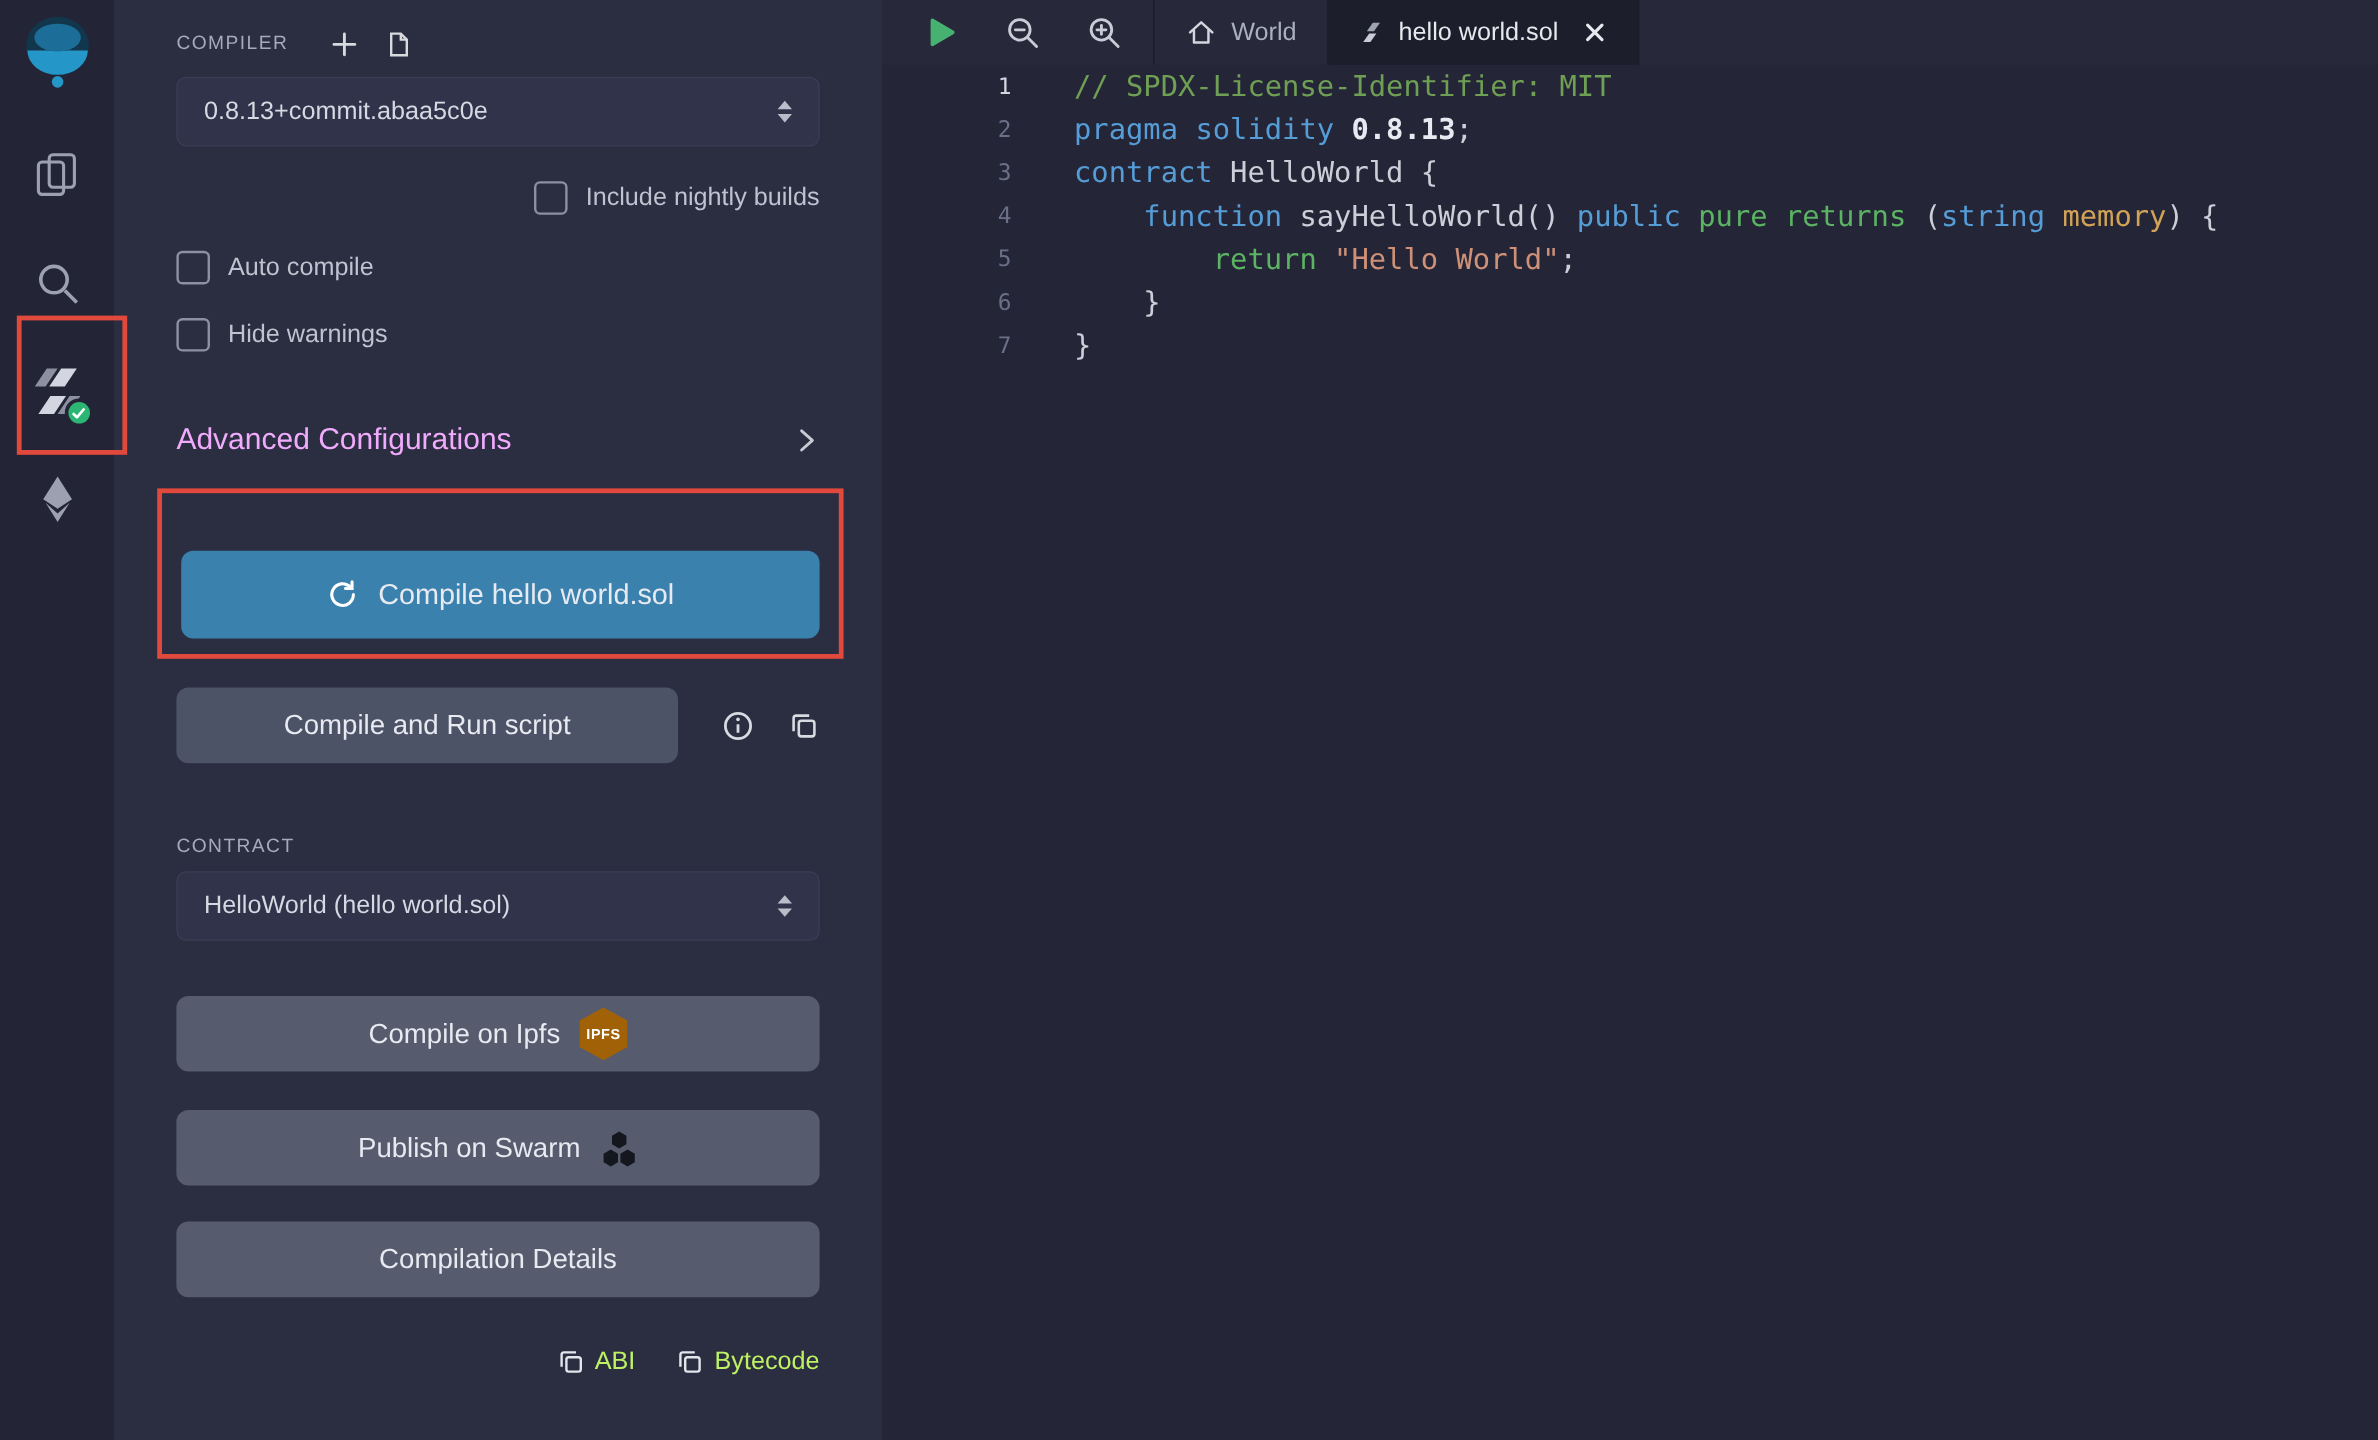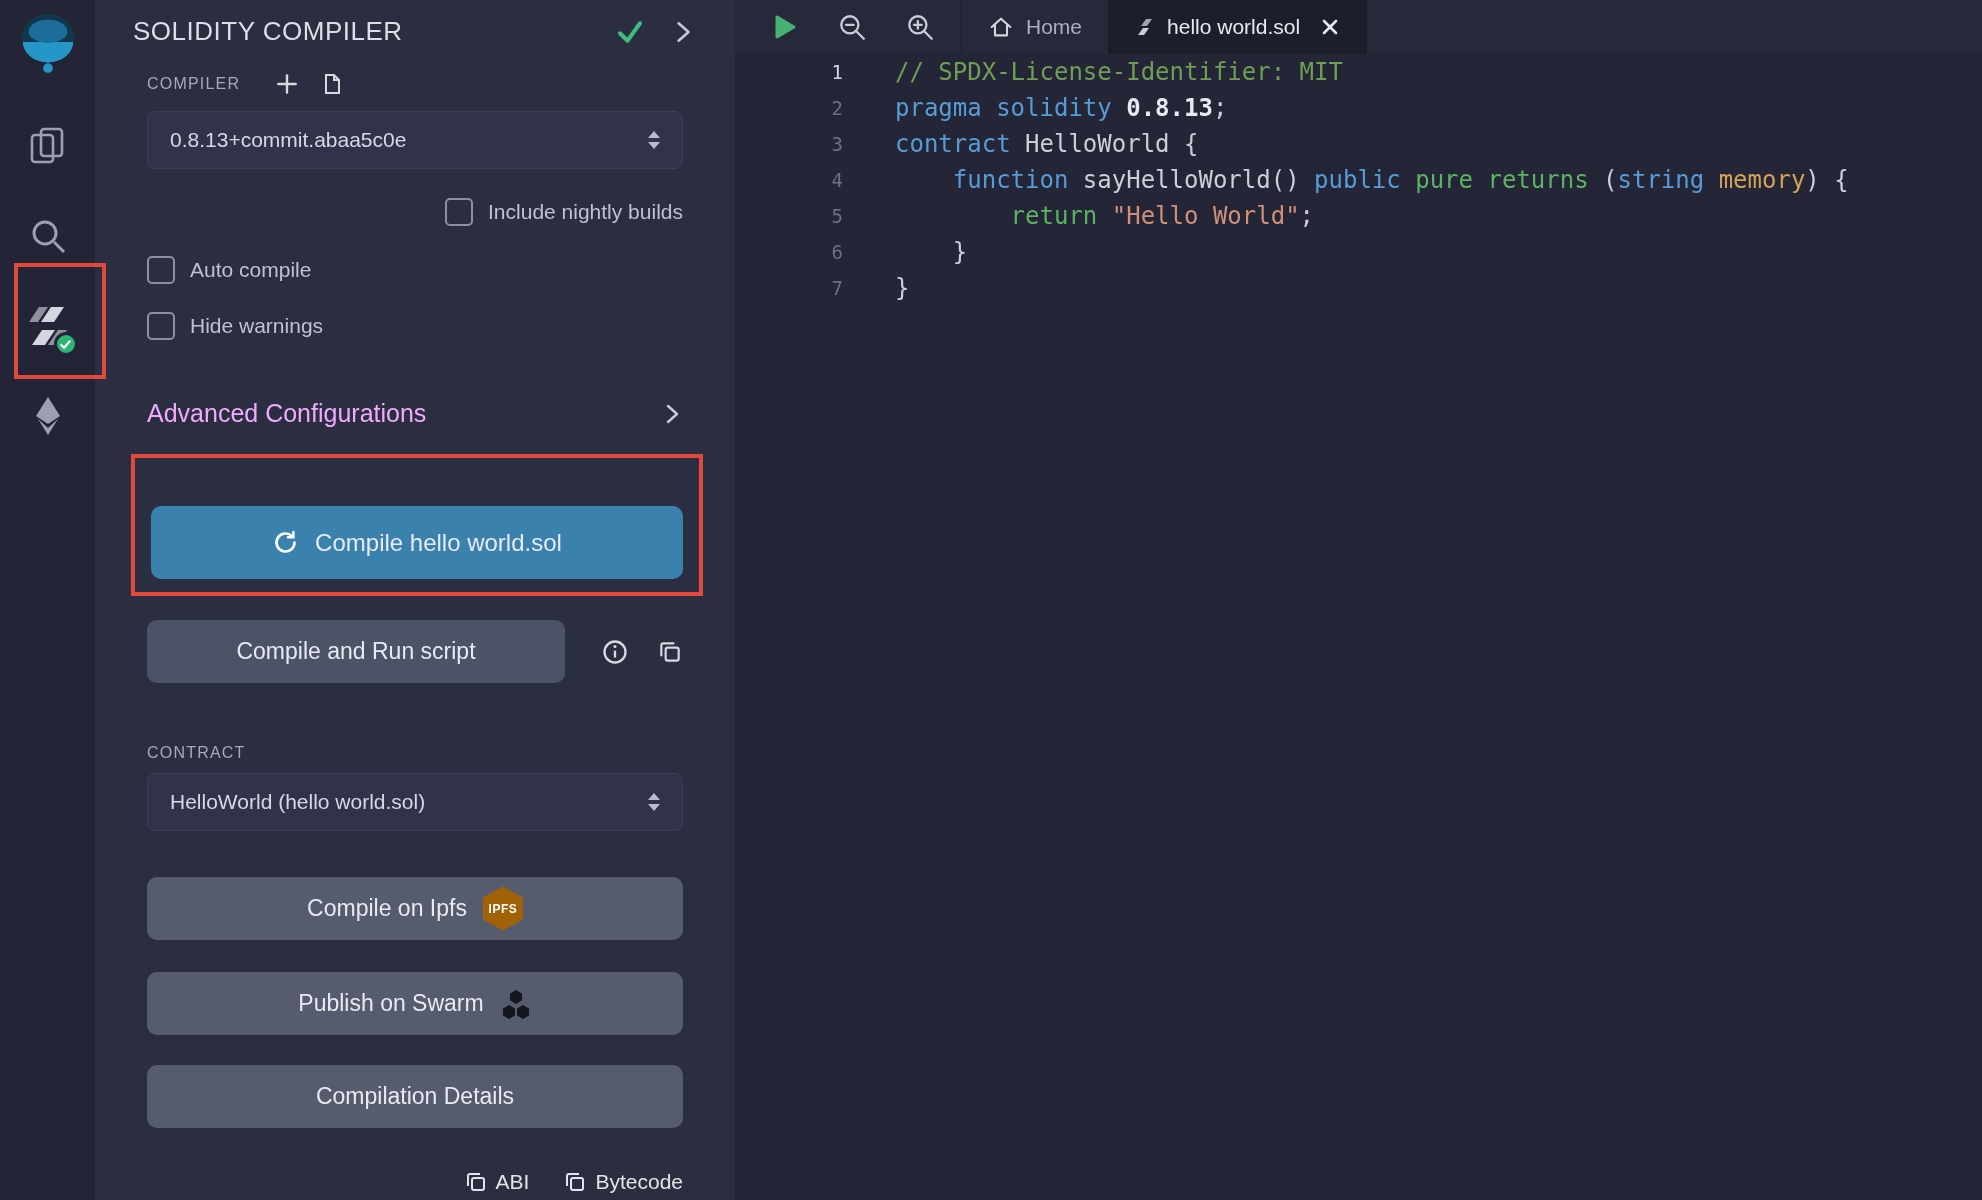--- a/index.html
+++ b/index.html
@@ -66,21 +66,21 @@
 
   .contract-label { margin-top:60px; height:20px; display:flex; align-items:center; }
   .btn-full { width:100%; height:63px; gap:16px; }
   .mt46 { margin-top:46px; } .mt32 { margin-top:32px; } .mt30 { margin-top:30px; }
 
   .ipfs-badge { width:40px; height:44px; background:#a16207; display:flex; align-items:center;
                 justify-content:center; clip-path:polygon(50% 0%,100% 25%,100% 75%,50% 100%,0% 75%,0% 25%);
                 font-size:12px; font-weight:bold; color:#fff; letter-spacing:0.5px; }
 
   .abi-row { margin-top:42px; display:flex; justify-content:flex-end; align-items:center; gap:34px; }
-  .abi-item { display:flex; align-items:center; gap:8px; font-size:21px; color:#e5e5e5; cursor:pointer; }
+  .abi-item { display:flex; align-items:center; gap:8px; font-size:21px; color:#bef264; cursor:pointer; }
 
   
   .editor { flex:1; display:flex; flex-direction:column; background:#242536; min-width:0; }
   .tabbar { height:54px; background:#272839; display:flex; align-items:stretch; flex-shrink:0; }
   .editor-actions { display:flex; align-items:center; padding-left:34px; gap:38px; }
   .ed-btn { background:none; border:none; padding:0; display:flex; align-items:center; cursor:pointer; }
   .tab { display:flex; align-items:center; gap:12px; padding:0 26px; font-size:21px;
          color:#aab0c0; cursor:pointer; border-right:1px solid #1c1d29; }
   .tab-home { margin-left:26px; border-left:1px solid #1c1d29; }
   .tab-active { background:#1d1e2b; color:#e8e9ee; }
@@ -142,33 +142,20 @@
     <button class="ibar-btn">
       <svg viewBox="0 0 44 44" width="44" height="44" fill="#9da0b0">
         <path d="M22 3 L34 22 L22 30 L10 22 Z"></path>
         <path d="M22 34 L32 25 L22 41 L12 25 Z"></path>
       </svg>
     </button>
     <div class="red-frame frame-icon"></div>
   </aside>
 
   <section class="panel">
-    <div class="panel-header">
-      <h1 class="panel-title">SOLIDITY COMPILER</h1>
-      <span class="hdr-icon">
-        <svg viewBox="0 0 24 24" width="30" height="30" fill="none" stroke="#3dbd7d" stroke-width="3.2" stroke-linecap="round" stroke-linejoin="round">
-          <polyline points="4,13 10,19 20,5"></polyline>
-        </svg>
-      </span>
-      <span class="hdr-icon">
-        <svg viewBox="0 0 22 22" width="24" height="24" fill="none" stroke="#c8cad4" stroke-width="2.4" stroke-linecap="round" stroke-linejoin="round">
-          <polyline points="7,3 16,11 7,19"></polyline>
-        </svg>
-      </span>
-    </div>
 
     <div class="panel-body">
 
       <div class="compiler-row">
         <span class="small-label">COMPILER</span>
         <span class="row-icon">
           <svg viewBox="0 0 24 24" width="26" height="26" fill="none" stroke="#d8dade" stroke-width="2.2" stroke-linecap="round">
             <line x1="12" y1="4" x2="12" y2="20"></line>
               <line x1="4" y1="12" x2="20" y2="12"></line>
           </svg>
@@ -321,21 +308,21 @@
         </button>
       </div>
 
       <div class="tab tab-home">
         <span style="display:flex;align-items:center;">
           <svg viewBox="0 0 28 28" width="26" height="26" fill="none" stroke="#d4d6df" stroke-width="2.2" stroke-linecap="round" stroke-linejoin="round">
             <path d="M4 14 L14 5 L24 14"></path>
             <path d="M7.5 12 V23 H20.5 V12"></path>
           </svg>
         </span>
-        <span>Home</span>
+        <span>World</span>
       </div>
 
       <div class="tab tab-active">
         <span style="display:flex;align-items:center;">
           <svg viewBox="0 0 20 20" width="20" height="20">
             <path d="M11 2 h6 l-5 7 h-6 z" fill="#9fa3b2"></path>
             <path d="M9 18 h-6 l5 -7 h6 z" fill="#c9ccd6"></path>
           </svg>
         </span>
         <span>hello world.sol</span>

